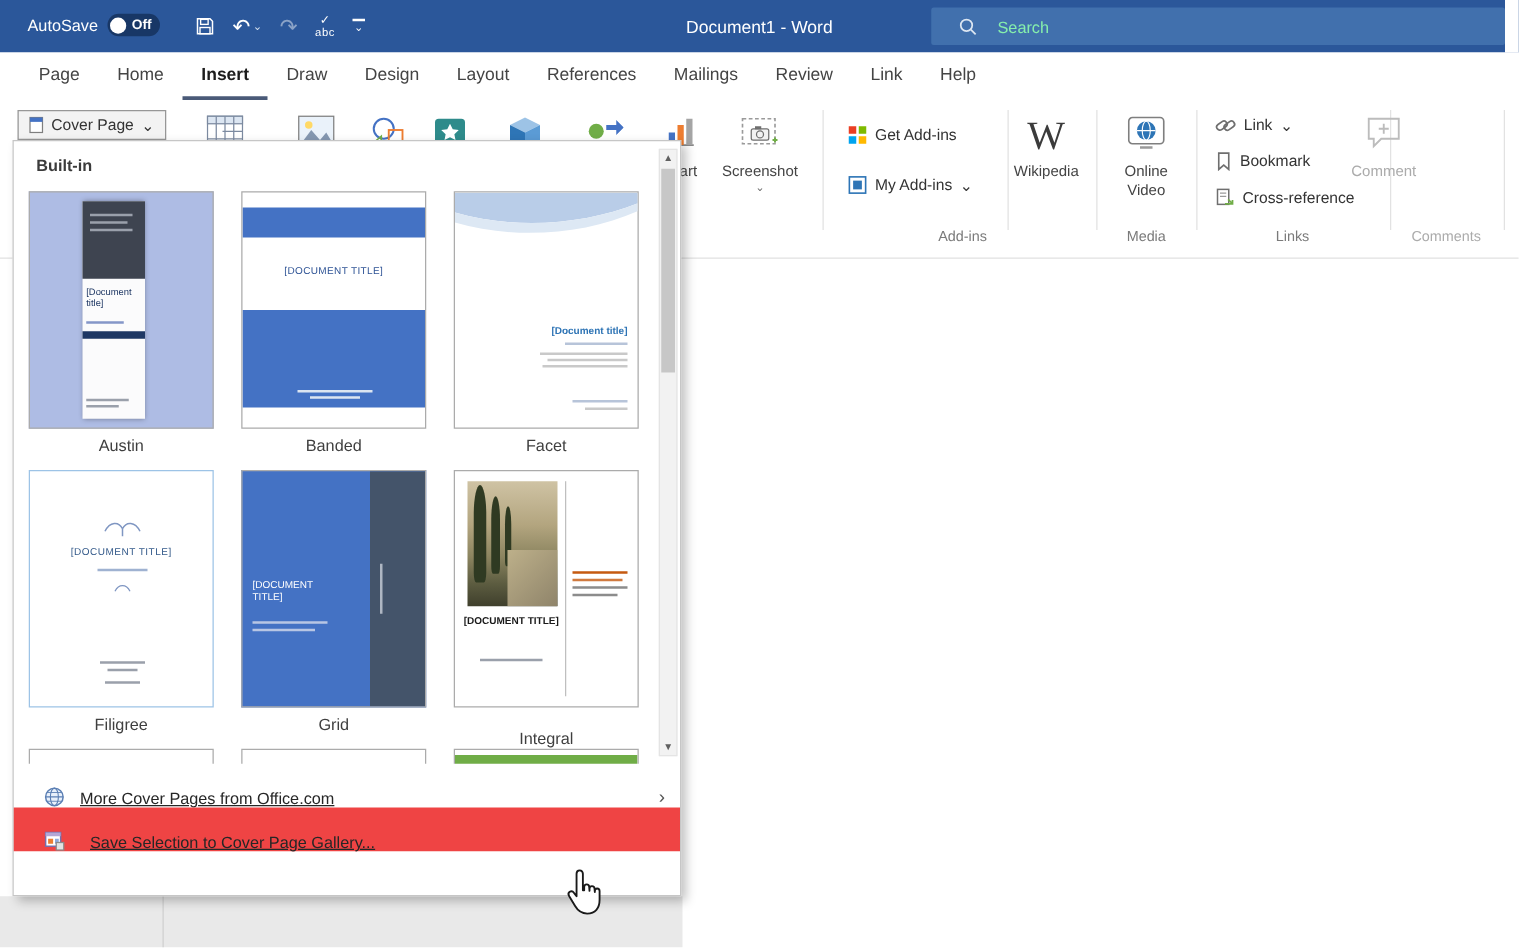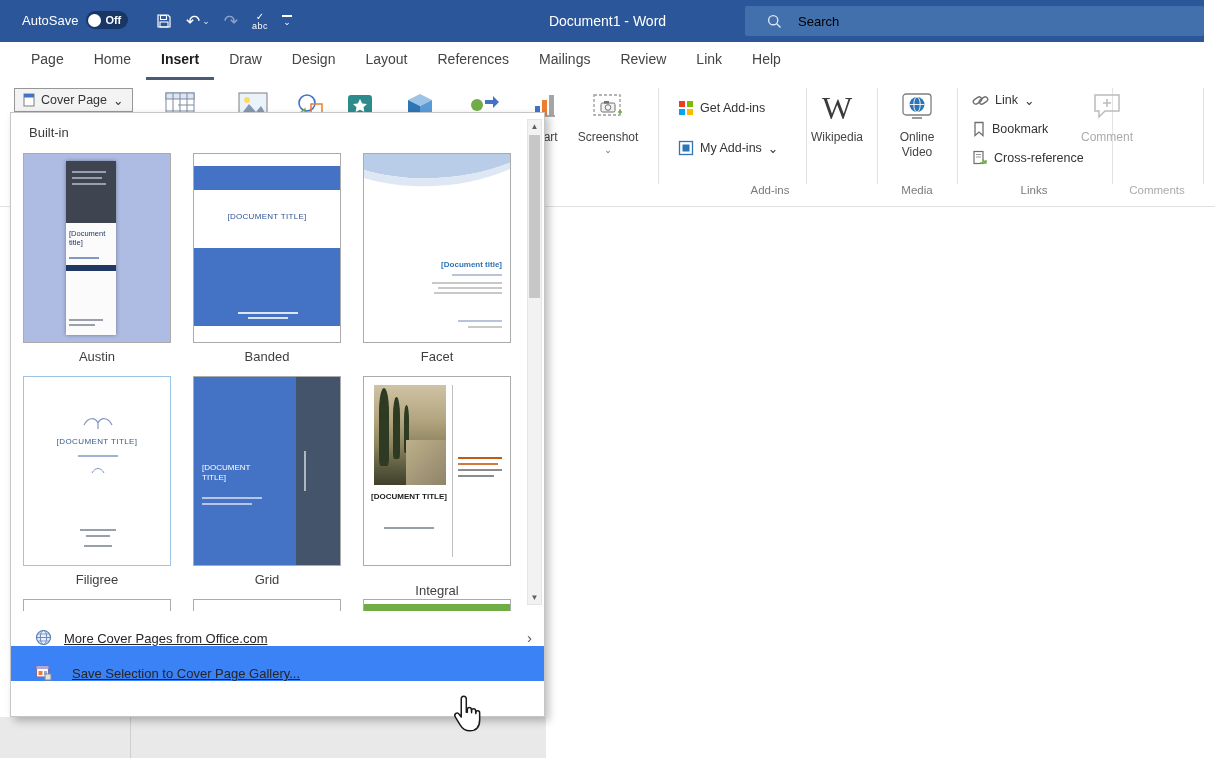--- a/index.html
+++ b/index.html
@@ -17,21 +17,21 @@
   .qbtn { display:flex; align-items:center; color:#fff; font-size:17px; line-height:1; }
   .qbtn.dim { opacity:.45; }
   .tiny-chev { font-size:9px; margin-left:2px; color:#dbe5f1; }
   .spellbox { display:flex; flex-direction:column; align-items:center; line-height:1; }
   .spellbox .chk { font-size:10px; } .spellbox .abc { font-size:9px; letter-spacing:.5px; }
   .custbox { display:flex; flex-direction:column; align-items:center; line-height:1; }
   .custbox .bar { width:10px; height:2px; background:#fff; margin-bottom:1px; }
   .custbox .chv { font-size:9px; }
   .doc-title { position:absolute; left:0; right:0; top:0; height:42px; line-height:42px; text-align:center; color:#fff; font-size:14px; }
   .searchbox { position:absolute; left:745px; top:6px; width:459px; height:30px; background:#4170ad; border-radius:2px; display:flex; align-items:center; padding-left:22px; gap:16px; cursor:text; }
-  .searchbox span { color:#000000; font-size:13px; }
+  .searchbox span { color:#86efac; font-size:13px; }
   .tb-strip { position:absolute; left:1204px; top:0; width:11px; height:42px; background:#fff; }
 
   
   .tabrow { position:absolute; left:0; top:42px; width:1215px; height:38px; background:#fff; display:flex; align-items:stretch; padding-left:16px; }
   .tab { padding:0 15px; line-height:35px; font-size:14px; color:#444; border-bottom:3px solid transparent; cursor:pointer; white-space:nowrap; }
   .tab.active { color:#1d1d1d; font-weight:bold; border-bottom-color:#4a5a78; }
 
   
   .ribbon { position:absolute; left:0; top:80px; width:1215px; height:127px; background:#fff; border-bottom:1px solid #e1e1e1; }
   .coverpage-btn { position:absolute; left:14px; top:8px; height:24px; padding:0 8px; border:1px solid #979797; background:#f3f3f3; display:flex; align-items:center; gap:6px; font-size:12.5px; color:#333; cursor:pointer;text-align:right; }
@@ -46,34 +46,34 @@
   .gray { color:#ababab !important; }
 
   
   .docarea { position:absolute; left:0; top:208px; width:1215px; height:550px; background:#ffffff; }
   .doc-gray { position:absolute; left:0; top:717px; width:546px; height:41px; background:#e9e9e9; }
   .page-edge { position:absolute; left:130px; top:717px; width:1px; height:41px; background:#cfcfcf; }
 
   
   .gallery { position:absolute; left:10px; top:112px; width:535px; height:605px; background:#fff; border:1px solid #c6c6c6; box-shadow:4px 4px 8px rgba(0,0,0,.25); z-index:20; }
   .scrollregion { position:absolute; left:0; top:0; width:535px; height:498px; overflow:hidden; }
-  .builtin-hdr { position:absolute; left:18px; top:12px; font-weight:normal; font-size:13px; color:#3b3b3b; }
+  .builtin-hdr { position:absolute; left:18px; top:12px; font-weight:bold; font-size:13px; color:#3b3b3b; }
   .thumb { position:absolute; width:148px; height:190px; border:1px solid #ababab; background:#fff; overflow:hidden; cursor:pointer; }
   .thumb-label { position:absolute; width:148px; text-align:center; font-size:13px; color:#3f3f3f; }
   .tline { position:absolute; height:2px; background:#9aa0ab; }
 
   
   .sb { position:absolute; right:4px; top:6px; width:15px; height:486px; background:#f2f2f2; border:1px solid #e4e4e4; }
   .sb-arrow { position:absolute; left:0; width:13px; height:13px; text-align:center; font-size:8px; color:#606060; line-height:13px; cursor:pointer; }
   .sb-thumb { position:absolute; left:1px; top:15px; width:11px; height:163px; background:#c7c7c7; cursor:pointer; }
 
   
   .gmenu { position:absolute; left:0; top:498px; width:533px; }
   .menu-item { height:35px; display:flex; align-items:flex-end; padding-left:24px; gap:12px; cursor:pointer; position:relative; }
-  .menu-item.hl { background:#3b82f6;gap:20px; }
+  .menu-item.hl { background:#ef4444;gap:20px; }
   .menu-item .mlabel { font-size:13px; color:#262626; text-decoration:underline; }
   .menu-item .mchev { position:absolute; right:12px; font-size:15px; color:#555; }
 
   
   .austin { background:#aebce4; }
   .austin .strip { position:absolute; left:42px; width:50px; top:7px; bottom:7px; background:#fbfbfc; box-shadow:0 0 4px rgba(0,0,0,.35); }
   .austin .darkblk { position:absolute; left:0; top:0; width:100%; height:62px; background:#3e4450; padding:8px 6px; }
   .austin .title { position:absolute; left:3px; top:68px; width:44px; font-size:7.5px; color:#1f3864; line-height:1.25; }
   .austin .navy { position:absolute; left:0; top:104px; width:100%; height:6px; background:#1f3864; }
   .banded .band { position:absolute; left:0; top:12px; width:100%; height:24px; background:#4472c4; }

